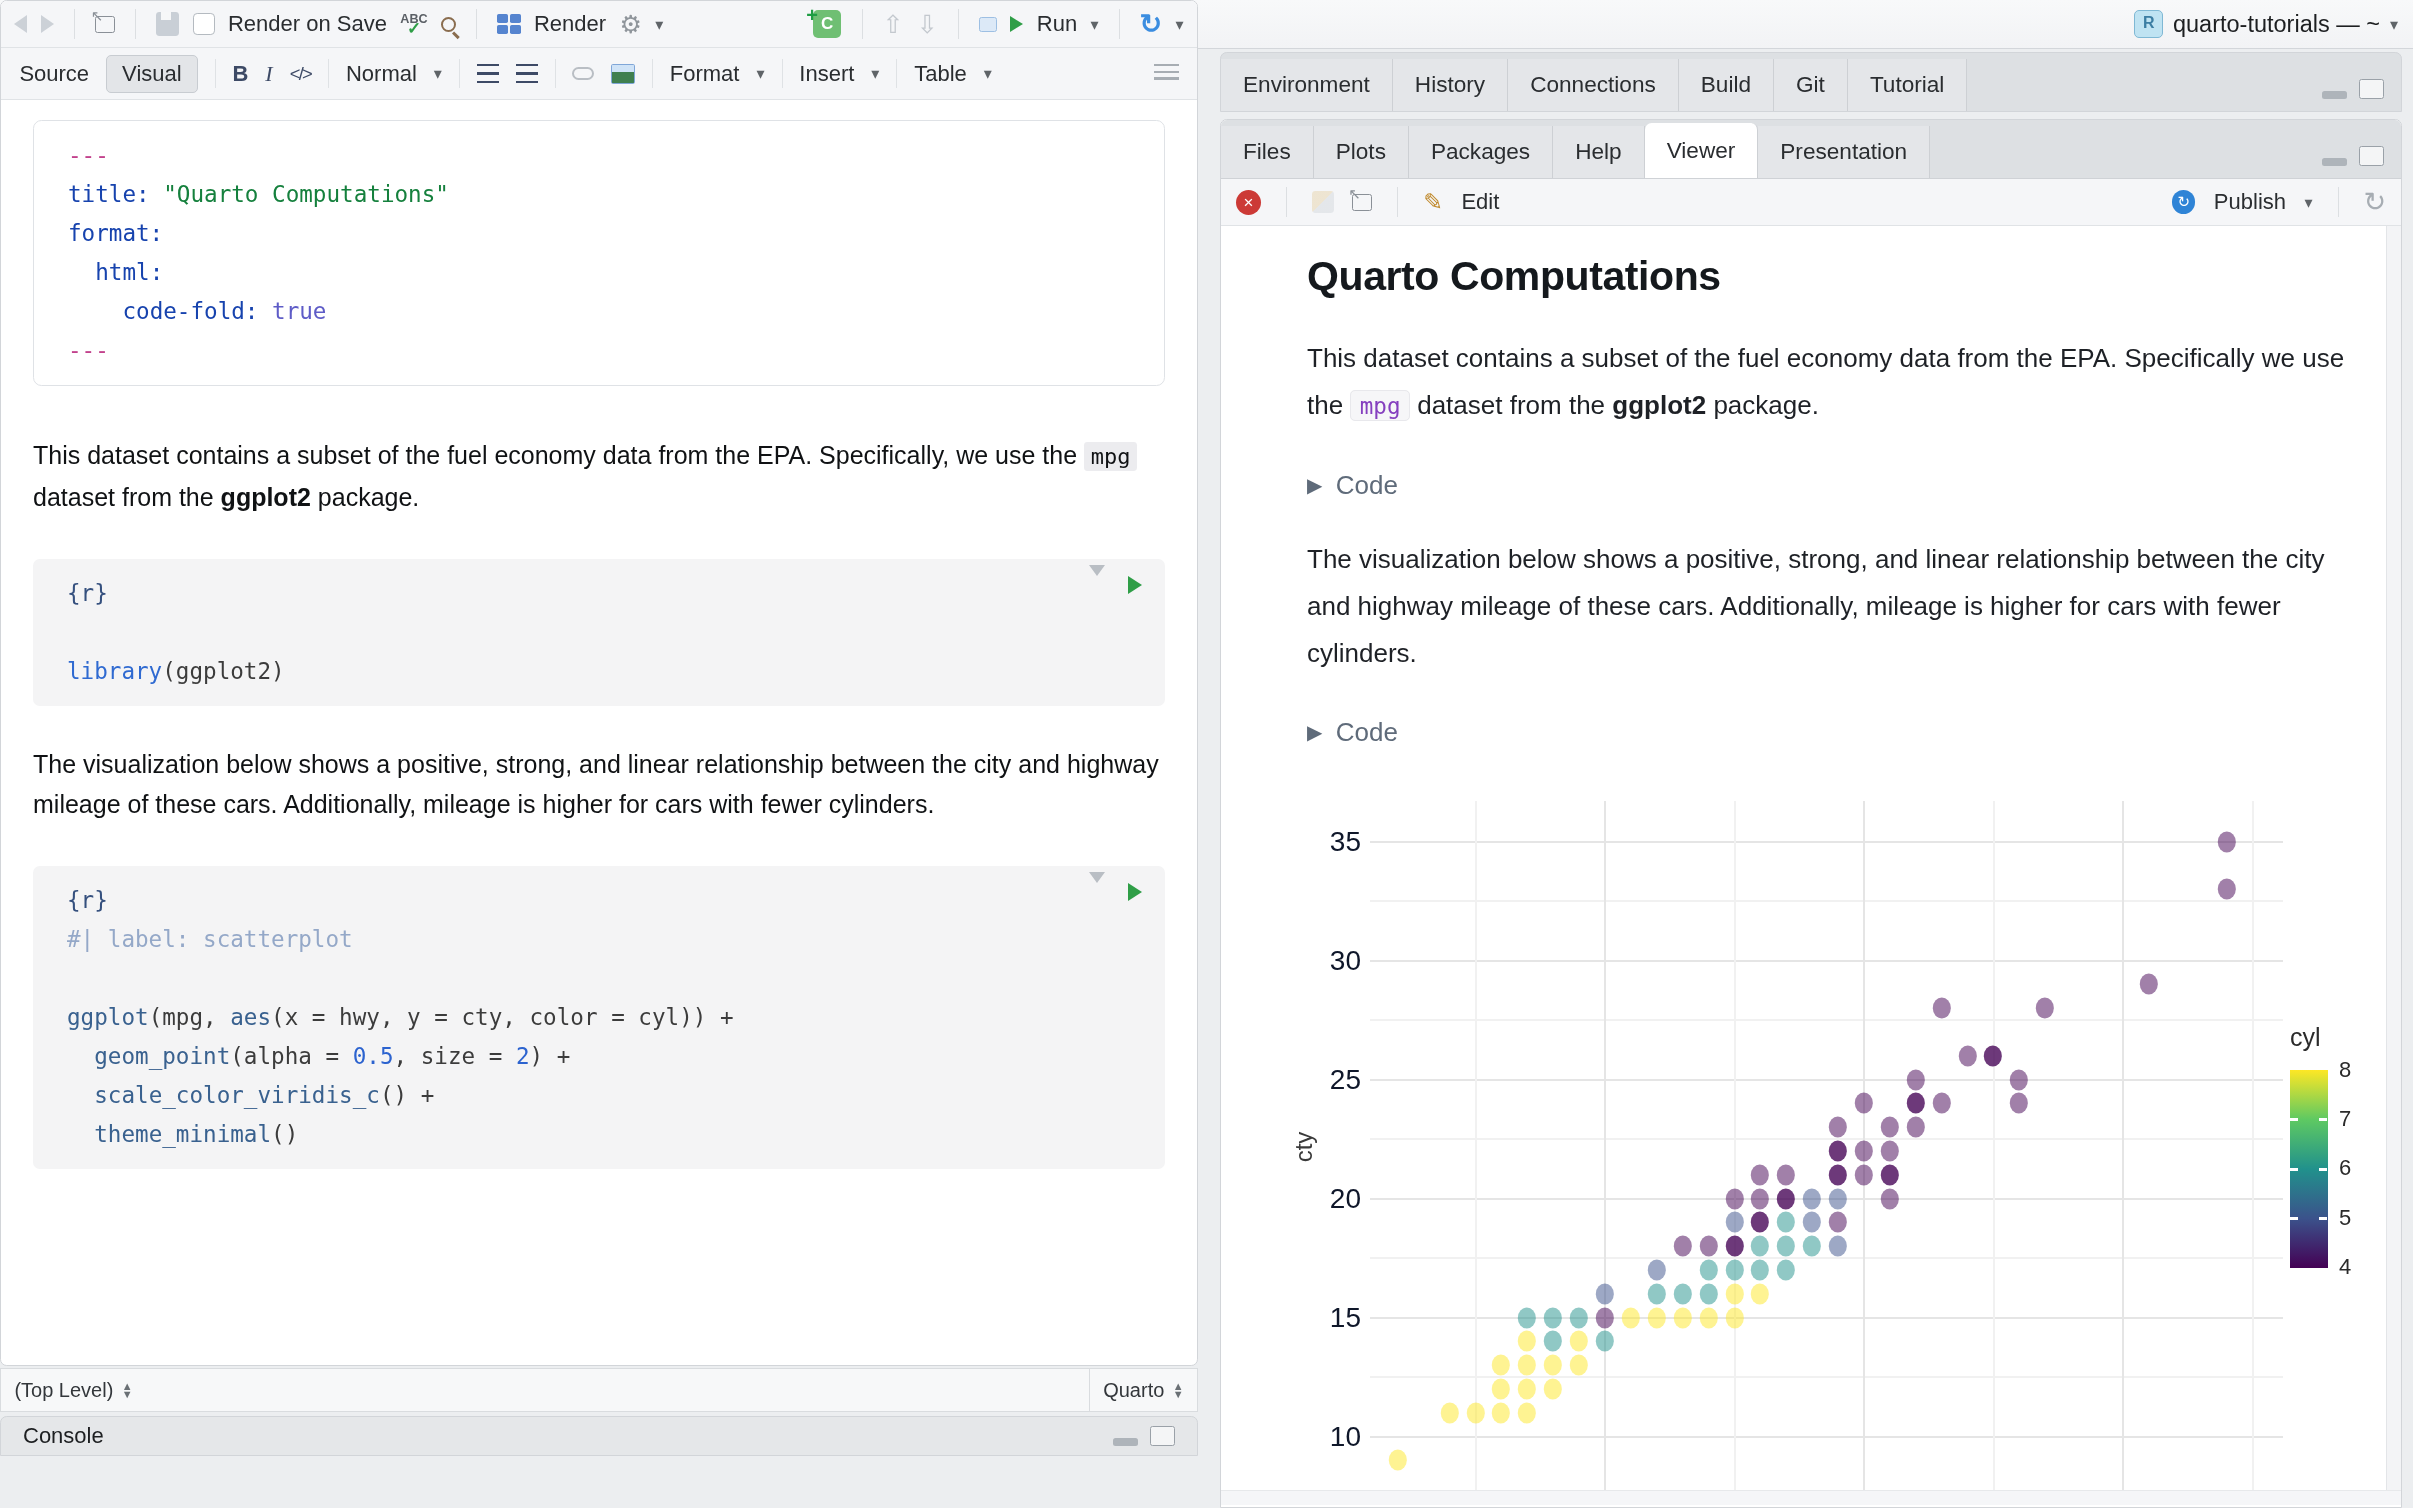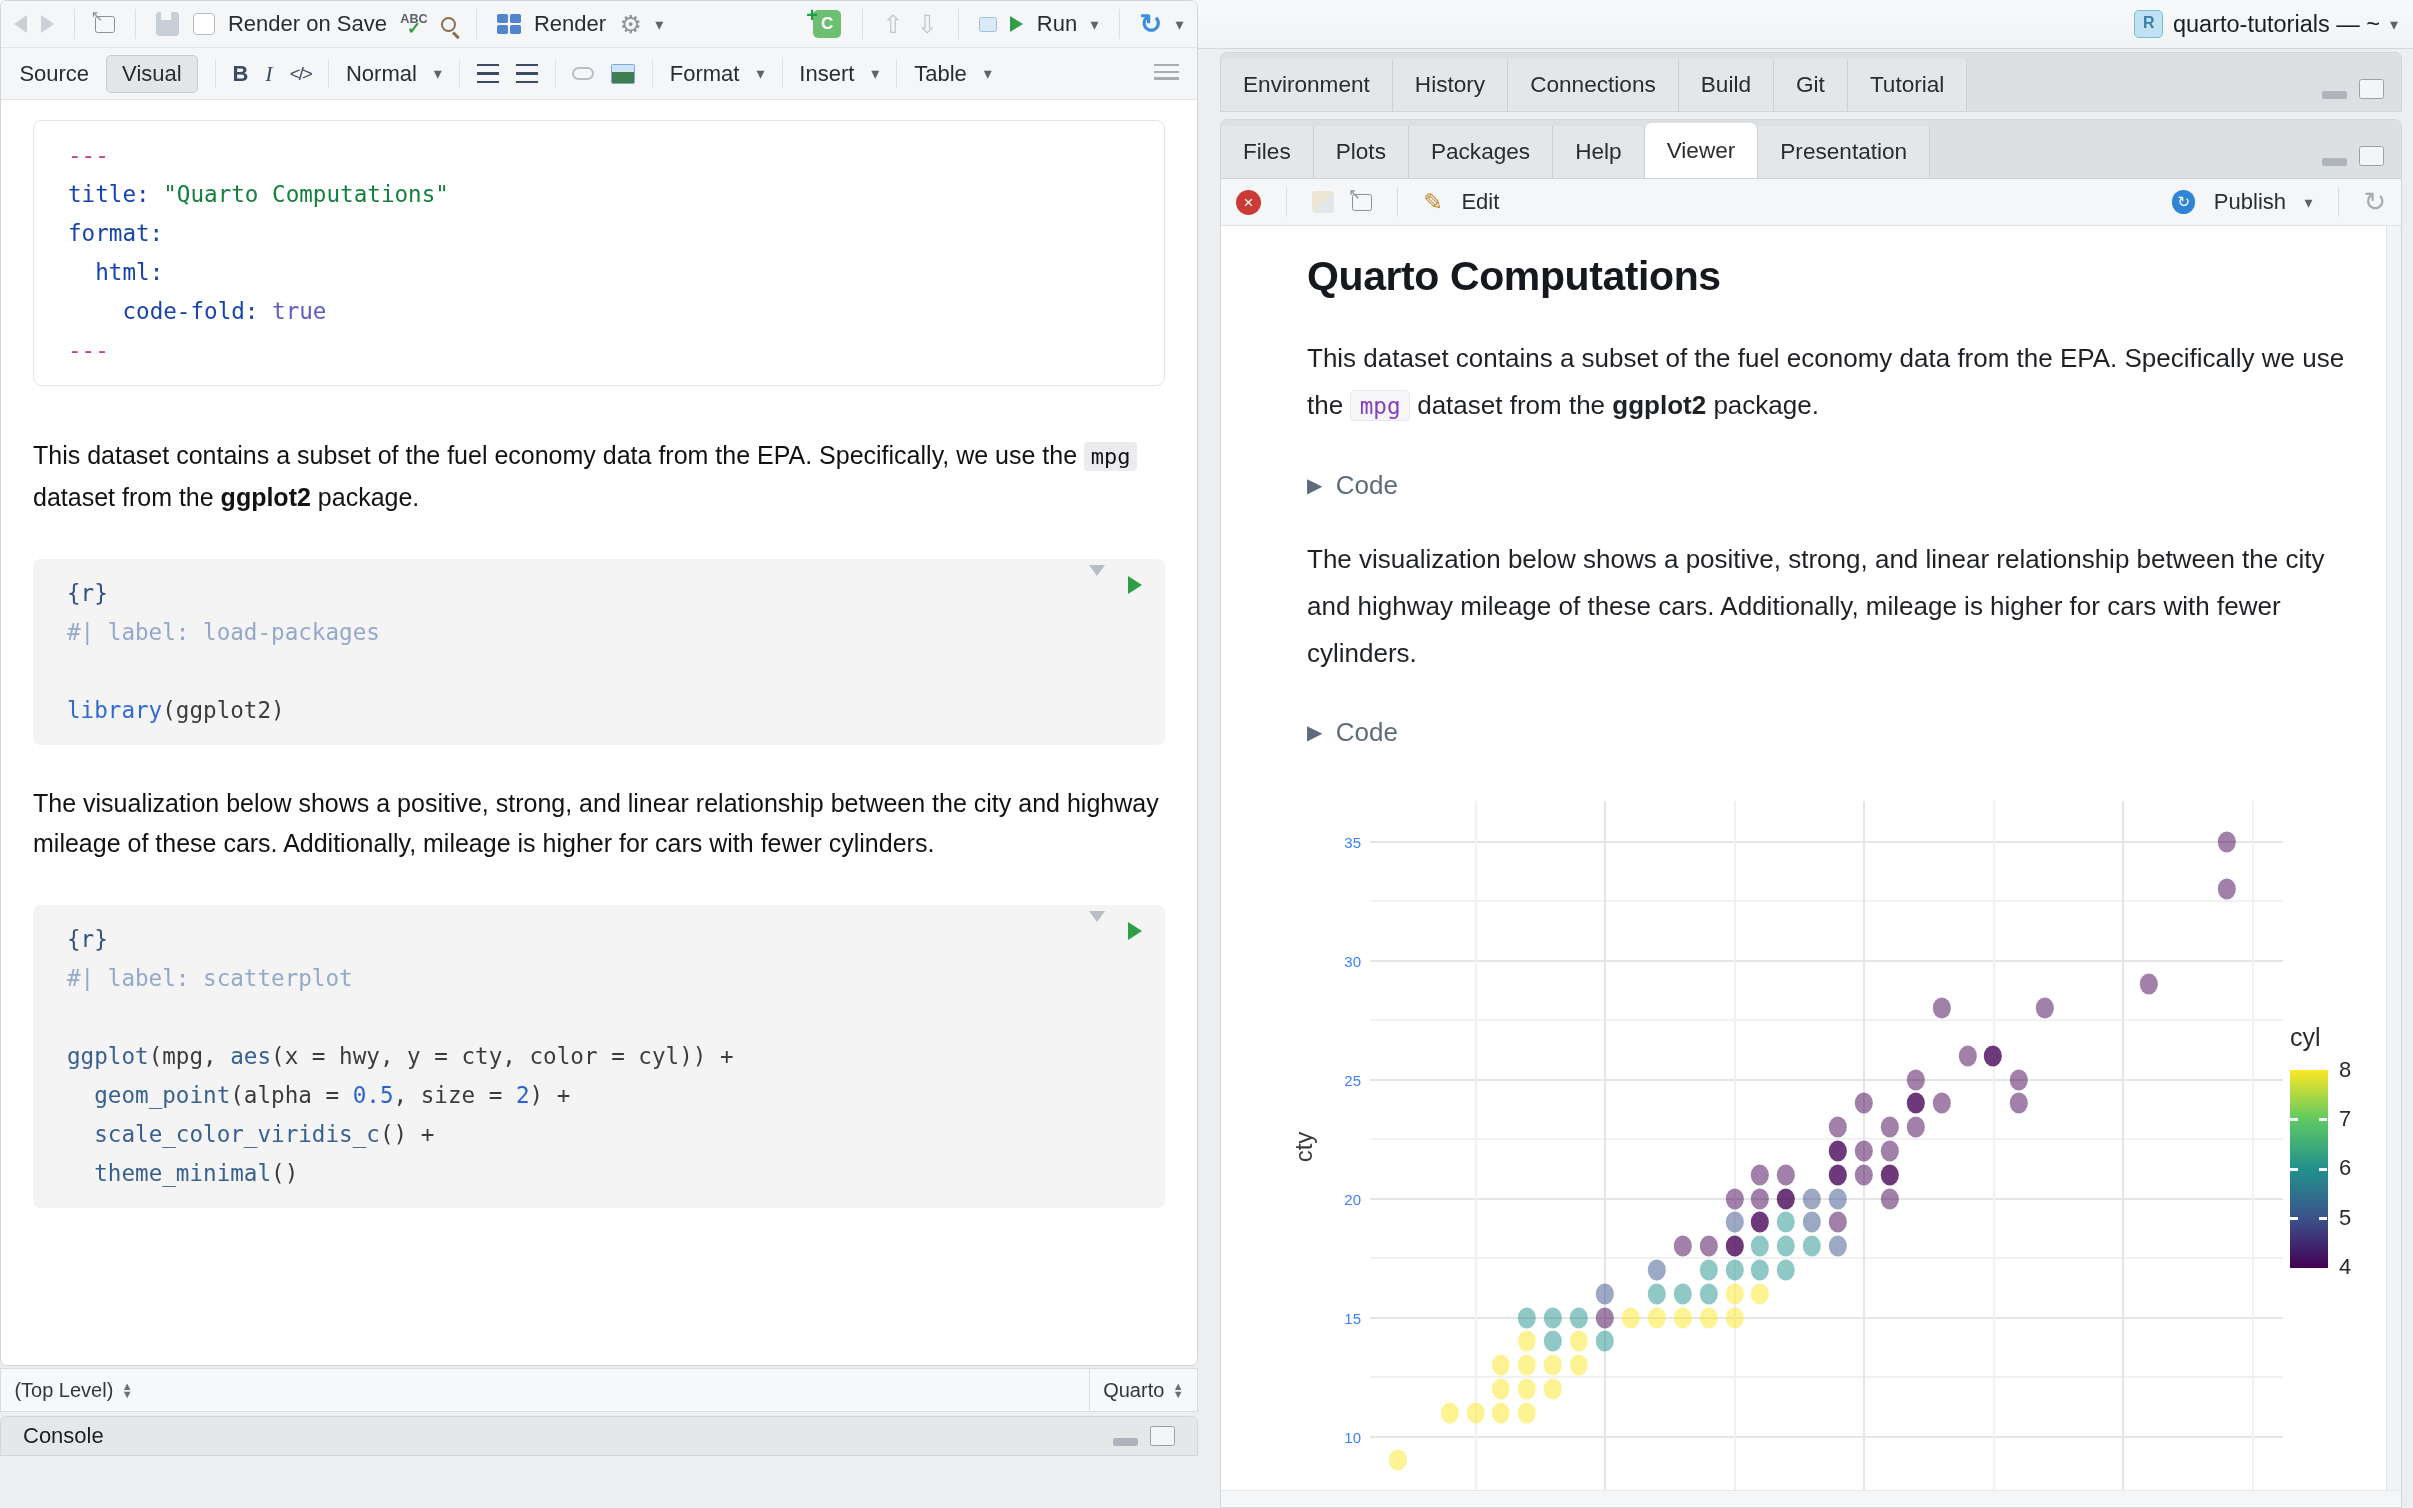--- a/index.html
+++ b/index.html
@@ -145,21 +145,21 @@
   #doc .p { font-size:26px; line-height:47px; color:#1e2126; margin-top:35px; max-width:1081px; }
   .inline-code-view { font-family:"DejaVu Sans Mono", monospace; font-size:22.6px; color:#8540bf;
     background:#f6f6f8; border:0.8px solid #e8e8ec; border-radius:5px; padding:1.7px 8.4px; }
   .code-fold { margin-top:40px; font-size:26px; color:#5f6b7a; display:flex; align-items:center; gap:13.4px; }
   .code-fold .tri { font-size:20px; color:#5f6b7a; }
 
   
   #plot { position:absolute; left:0; top:572px; width:1167px; height:692px; background:#fff; }
   .gl { position:absolute; background:#e5e5e5; }
   .gl.minor { background:#f1f1f1; }
-  .ytick { position:absolute; font-size:15px; color:#3b82f6; width:50px; text-align:right; transform:translateY(-50%); }
+  .ytick { position:absolute; font-size:28px; color:#0f172a; width:50px; text-align:right; transform:translateY(-50%); }
   #ylab { position:absolute; left:52px; top:335px; transform:rotate(-90deg); transform-origin:center; font-size:24px; color:#3a3a3a; }
   .dot { position:absolute; width:18.4px; height:21px; border-radius:50%; transform:translate(-50%,-50%); }
   #legend-title { position:absolute; left:1053px; top:225px; font-size:25px; color:#2b2b2b; }
   #legend-bar { position:absolute; left:1053px; top:272px; width:38px; height:198px;
     background:linear-gradient(to bottom, #fde725 0%, #5ec962 25%, #21918c 50%, #3b528b 75%, #440154 100%); }
   .legend-tick { position:absolute; font-size:22px; color:#2b2b2b; transform:translateY(-50%); }
   .legend-notch { position:absolute; width:8.4px; height:2.5px; background:#ffffff; }
 </style>
 </head>
 <body>
@@ -291,21 +291,20 @@
           <div class="code-line"><span class="tok-pink">---</span></div>
         </div>
       <div class="prose" id="editor-para1"><span>This dataset contains a subset of the fuel economy data from the EPA. Specifically, we use the </span><span class="inline-code-ed">mpg</span><span> dataset from the </span><b>ggplot2</b><span> package.</span></div>
       <div class="chunk" id="chunk1">
         <div class="chunk-icons">
           <span class="ico-runabove"><span class="tri"></span><span class="bar"></span></span>
           <span class="ico-play"></span>
         </div>
         <div class="chunk-code">
             <div class="code-line"><span class="tok-br">{r}</span></div>
-            <div class="code-line"><span class="tok-cm">#| label: load-packages</span></div>
             <div class="code-line">&nbsp;</div>
             <div class="code-line"><span class="tok-fnb">library</span><span class="tok-tx">(ggplot2)</span></div>
           </div>
       </div>
       <div class="prose" id="editor-para2">The visualization below shows a positive, strong, and linear relationship between the city and highway mileage of these cars. Additionally, mileage is higher for cars with fewer cylinders.</div>
       <div class="chunk" id="chunk2">
         <div class="chunk-icons">
           <span class="ico-runabove"><span class="tri"></span><span class="bar"></span></span>
           <span class="ico-play"></span>
         </div>

